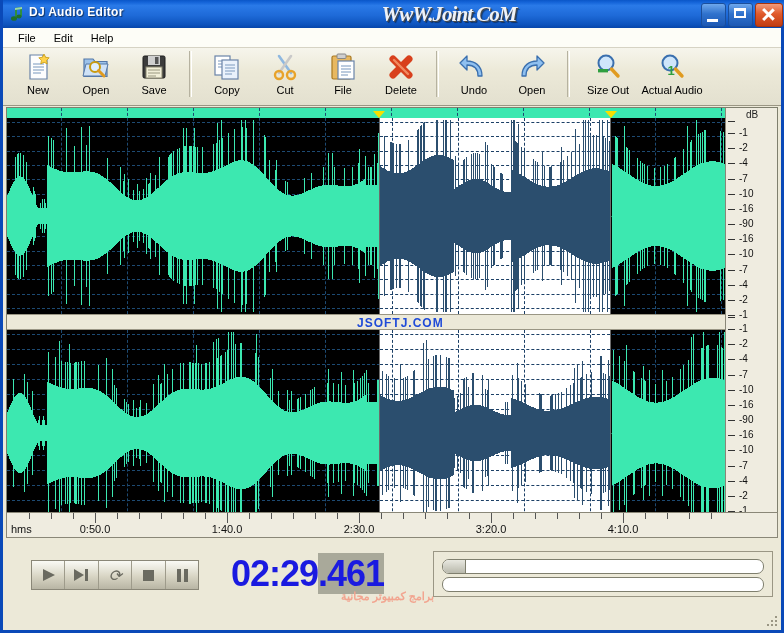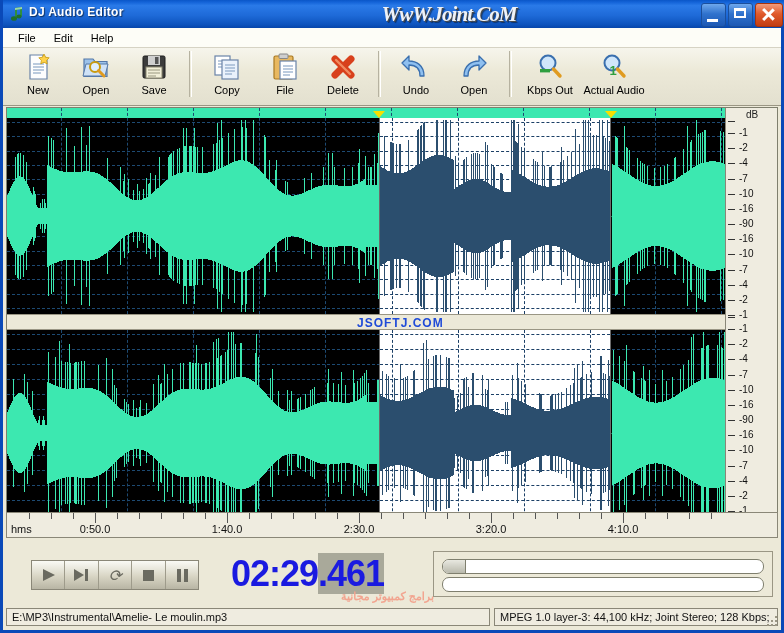--- a/index.html
+++ b/index.html
@@ -251,20 +251,31 @@
               <line x1="14" y1="13" x2="24" y2="13"></line>
               <line x1="14" y1="16" x2="24" y2="16"></line>
               <line x1="14" y1="19" x2="24" y2="19"></line>
               <line x1="14" y1="22" x2="21" y2="22"></line>
             </g>
         </svg>
       </span>
       <span class="lbl">Copy</span>
     </div>
 
+    <div class="tbtn">
+      <span class="ico">
+        <svg width="32" height="30" viewBox="0 0 32 30">
+          <line x1="10" y1="4" x2="22" y2="21" stroke="#8fb8e0" stroke-width="2.6" stroke-linecap="round"></line>
+          <line x1="22" y1="4" x2="10" y2="21" stroke="#c9c9c9" stroke-width="2.6" stroke-linecap="round"></line>
+          <circle cx="10" cy="23" r="4" fill="none" stroke="#e8a32a" stroke-width="2.4"></circle>
+          <circle cx="22" cy="23" r="4" fill="none" stroke="#e8a32a" stroke-width="2.4"></circle>
+        </svg>
+      </span>
+      <span class="lbl">Cut</span>
+    </div>
 
     <div class="tbtn">
       <span class="ico">
         <svg width="32" height="30" viewBox="0 0 32 30">
           <rect x="5" y="4" width="19" height="23" rx="1.5" fill="#e8b860" stroke="#a87820" stroke-width="1.2"></rect>
           <rect x="10" y="2" width="9" height="4.5" rx="1" fill="#cfcfcf" stroke="#888"></rect>
           <rect x="11" y="9" width="16" height="18" fill="#fff" stroke="#6a84a8" stroke-width="1.2"></rect>
           <g stroke="#8ea8c8" stroke-width="1.2">
               <line x1="14" y1="14" x2="24" y2="14"></line>
               <line x1="14" y1="17" x2="24" y2="17"></line>
@@ -315,21 +326,21 @@
 
 
     <div class="tbtn wide">
       <span class="ico">
         <svg width="32" height="30" viewBox="0 0 32 30">
           <circle cx="14" cy="11" r="7.5" fill="#cfe6fb" stroke="#3a6fae" stroke-width="2"></circle>
           <line x1="19.5" y1="17" x2="26" y2="24" stroke="#e09b20" stroke-width="3.4" stroke-linecap="round"></line>
           <rect x="6" y="17" width="10" height="3.4" fill="#2f9f3f"></rect>
         </svg>
       </span>
-      <span class="lbl">Kbps Out</span>
+      <span class="lbl">Size Out</span>
     </div>
 
     <div class="tbtn wide">
       <span class="ico">
         <svg width="32" height="30" viewBox="0 0 32 30">
           <circle cx="14" cy="11" r="7.5" fill="#cfe6fb" stroke="#3a6fae" stroke-width="2"></circle>
           <line x1="19.5" y1="17" x2="26" y2="24" stroke="#e09b20" stroke-width="3.4" stroke-linecap="round"></line>
           <text x="11.5" y="23" font-size="13" font-weight="bold" fill="#2f9f3f" font-family="Liberation Sans">1</text>
         </svg>
       </span>
@@ -2082,24 +2093,20 @@
 
   <div class="sliderbox">
     <div class="slider" id="slider-progress" style="top:7px;">
       <div class="knob" id="knob-progress" style="width: 22.4px;"></div>
     </div>
     <div class="slider" id="slider-volume" style="top:25px;">
       
     </div>
   </div>
 
-  <div class="statusbar">
-    <div class="spane left">E:\MP3\Instrumental\Amelie- Le moulin.mp3</div>
-    <div class="spane right">MPEG 1.0 layer-3: 44,100 kHz; Joint Stereo; 128 Kbps;</div>
-  </div>
   <svg class="grip" viewBox="0 0 14 14">
     <g fill="#9a9684">
       <rect x="10" y="2" width="2" height="2"></rect>
         <rect x="6" y="6" width="2" height="2"></rect>
       <rect x="10" y="6" width="2" height="2"></rect>
         <rect x="2" y="10" width="2" height="2"></rect>
       <rect x="6" y="10" width="2" height="2"></rect>
         <rect x="10" y="10" width="2" height="2"></rect>
     </g>
   </svg>

